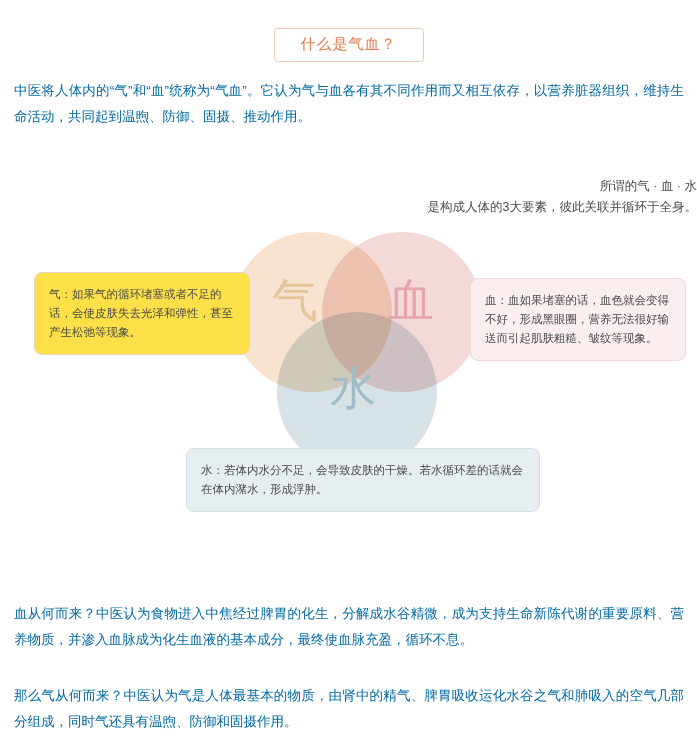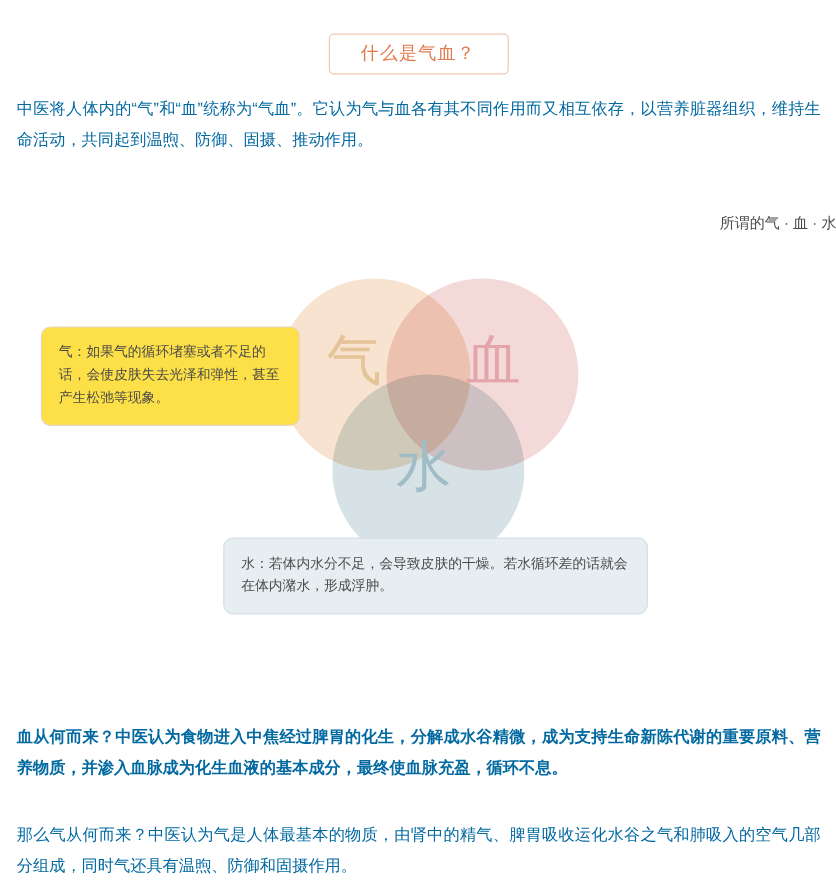--- a/index.html
+++ b/index.html
@@ -45,21 +45,21 @@
   .para {
     position: absolute;
     left: 14px;
     width: 670px;
     font-size: 13.5px;
     line-height: 26px;
     color: #0369a1;
     text-align: justify;
   }
   .para-intro { top: 78px; }
-  .para-blood { top: 601px; font-weight: bold; }
+  .para-blood { top: 601px; }
   .para-qi    { top: 683px; }
 
   
   .diagram {
     position: absolute;
     top: 168px;
     left: 0;
     width: 697px;
     height: 400px;
   }
@@ -166,32 +166,34 @@
   <div class="title-wrap">
     <div class="title-box">什么是气血？</div>
   </div>
 
   <div class="para para-intro">中医将人体内的“气”和“血”统称为“气血”。它认为气与血各有其不同作用而又相互依存，以营养脏器组织，维持生命活动，共同起到温煦、防御、固摄、推动作用。</div>
 
   <div class="diagram">
 
     <div class="diagram-caption">
       <div>所谓的气 · 血 · 水</div>
+      <div>是构成人体的3大要素，彼此关联并循环于全身。</div>
     </div>
 
     <div class="venn">
       <div class="circle circle-qi"></div>
       <div class="circle circle-xue"></div>
       <div class="circle circle-shui"></div>
       <div class="circle-label lbl-qi">气</div>
       <div class="circle-label lbl-xue">血</div>
       <div class="circle-label lbl-shui">水</div>
     </div>
 
     <div class="bubble bubble-qi">气：如果气的循环堵塞或者不足的话，会使皮肤失去光泽和弹性，甚至产生松弛等现象。</div>
+    <div class="bubble bubble-xue">血：血如果堵塞的话，血色就会变得不好，形成黑眼圈，营养无法很好输送而引起肌肤粗糙、皱纹等现象。</div>
     <div class="bubble bubble-shui">水：若体内水分不足，会导致皮肤的干燥。若水循环差的话就会在体内潴水，形成浮肿。</div>
 
   </div>
 
   <div class="para para-blood">血从何而来？中医认为食物进入中焦经过脾胃的化生，分解成水谷精微，成为支持生命新陈代谢的重要原料、营养物质，并渗入血脉成为化生血液的基本成分，最终使血脉充盈，循环不息。</div>
   <div class="para para-qi">那么气从何而来？中医认为气是人体最基本的物质，由肾中的精气、脾胃吸收运化水谷之气和肺吸入的空气几部分组成，同时气还具有温煦、防御和固摄作用。</div>
 
 </div>
 
 </body></html>

